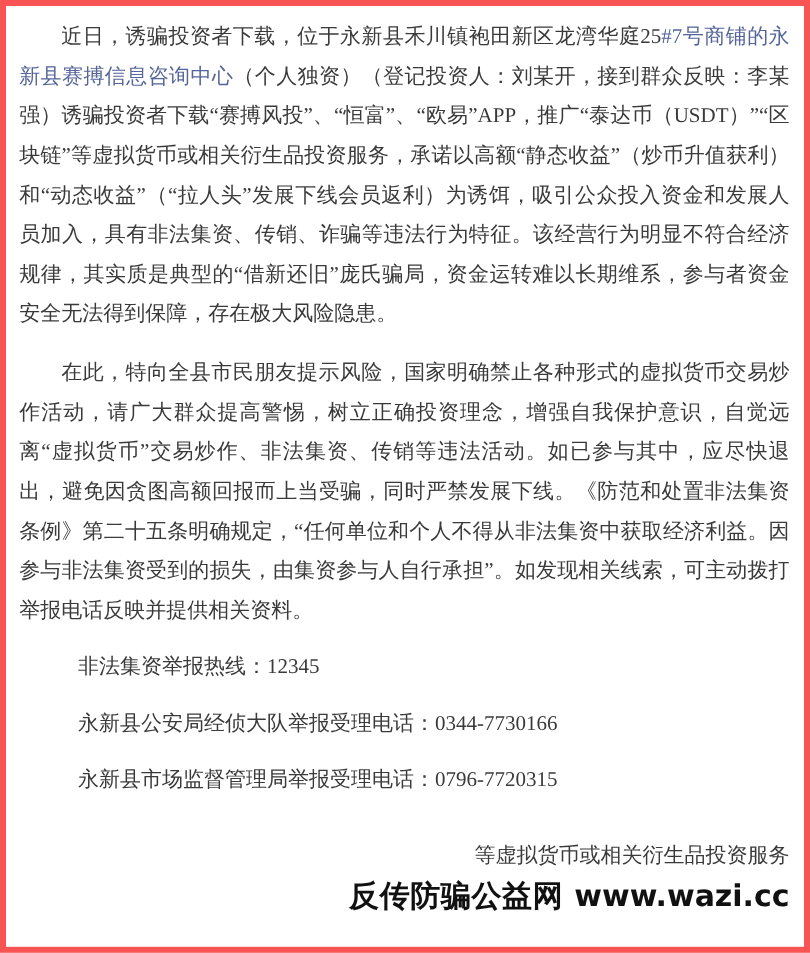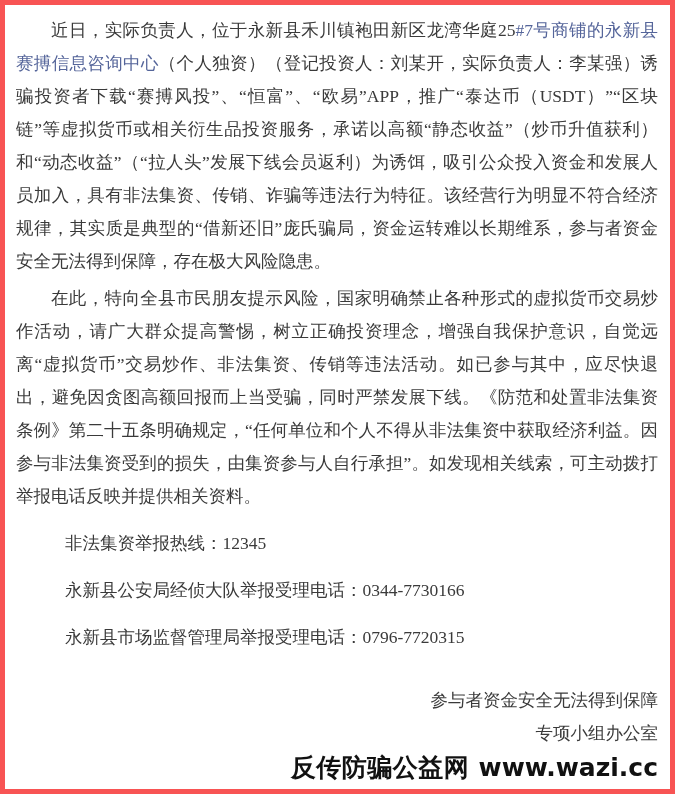--- a/index.html
+++ b/index.html
@@ -14,21 +14,21 @@
     font-family: "Liberation Serif", "DejaVu Serif", serif;
     font-size: 17.5px;
     line-height: 33px;
     color: #3a3a3a;
   }
   .para {
     margin: 0;
     text-indent: 2em;
     text-align: justify;
   }
-  .para + .para { margin-top: 4px; }
+  .para + .para { margin-top: 16px; }
   .company-blue { color: #55659a; }
   .hotlines { margin: 0; }
   .hotline {
     margin: 14px;
     text-indent: 2em;
     text-align: left;
   }
   .signature-block {
     margin-top: 30px;
     text-align: right;
@@ -45,30 +45,29 @@
     letter-spacing: 0.5px;
     white-space: nowrap;
   }
   .watermark .url { letter-spacing: 0; }
 </style>
 </head>
 <body>
 
 <div>
 
-  <p class="para"><span>近日，实际负责人，位于永新县禾川镇袍田新区龙湾华庭25</span><span class="company-blue">#7号商铺的永新县赛搏信息咨询中心</span><span>（个人独资）（登记投资人：刘某开，实际负责人：李某强）诱骗投资者下载“赛搏风投”、“恒富”、“欧易”APP，推广“泰达币（USDT）”“区块链”等虚拟货币或相关衍生品投资服务，承诺以高额“静态收益”（炒币升值获利）和“动态收益”（“拉人头”发展下线会员返利）为诱饵，吸引公众投入资金和发展人员加入，具有非法集资、传销、诈骗等违法行为特征。该经营行为明显不符合经济规律，其实质是典型的“借新还旧”庞氏骗局，资金运转难以长期维系，参与者资金安全无法得到保障，存在极大风险隐患。</span></p>
+  <p class="para"><span>近日，诱骗投资者下载，位于永新县禾川镇袍田新区龙湾华庭25</span><span class="company-blue">#7号商铺的永新县赛搏信息咨询中心</span><span>（个人独资）（登记投资人：刘某开，接到群众反映：李某强）诱骗投资者下载“赛搏风投”、“恒富”、“欧易”APP，推广“泰达币（USDT）”“区块链”等虚拟货币或相关衍生品投资服务，承诺以高额“静态收益”（炒币升值获利）和“动态收益”（“拉人头”发展下线会员返利）为诱饵，吸引公众投入资金和发展人员加入，具有非法集资、传销、诈骗等违法行为特征。该经营行为明显不符合经济规律，其实质是典型的“借新还旧”庞氏骗局，资金运转难以长期维系，参与者资金安全无法得到保障，存在极大风险隐患。</span></p>
 
   <p class="para">在此，特向全县市民朋友提示风险，国家明确禁止各种形式的虚拟货币交易炒作活动，请广大群众提高警惕，树立正确投资理念，增强自我保护意识，自觉远离“虚拟货币”交易炒作、非法集资、传销等违法活动。如已参与其中，应尽快退出，避免因贪图高额回报而上当受骗，同时严禁发展下线。《防范和处置非法集资条例》第二十五条明确规定，“任何单位和个人不得从非法集资中获取经济利益。因参与非法集资受到的损失，由集资参与人自行承担”。如发现相关线索，可主动拨打举报电话反映并提供相关资料。</p>
 
   <div class="hotlines">
     <p class="hotline">非法集资举报热线：12345</p>
     <p class="hotline">永新县公安局经侦大队举报受理电话：0344-7730166</p>
     <p class="hotline">永新县市场监督管理局举报受理电话：0796-7720315</p>
   </div>
 
   <div class="signature-block">
-    <p>参与者资金安全无法得到保障</p>
-    <p>专项小组办公室</p>
+    <p>等虚拟货币或相关衍生品投资服务</p>
   </div>
 
   <div class="watermark"><span>反传防骗公益网</span> <span class="url">www.wazi.cc</span></div>
 
 </div>
 
 </body></html>

